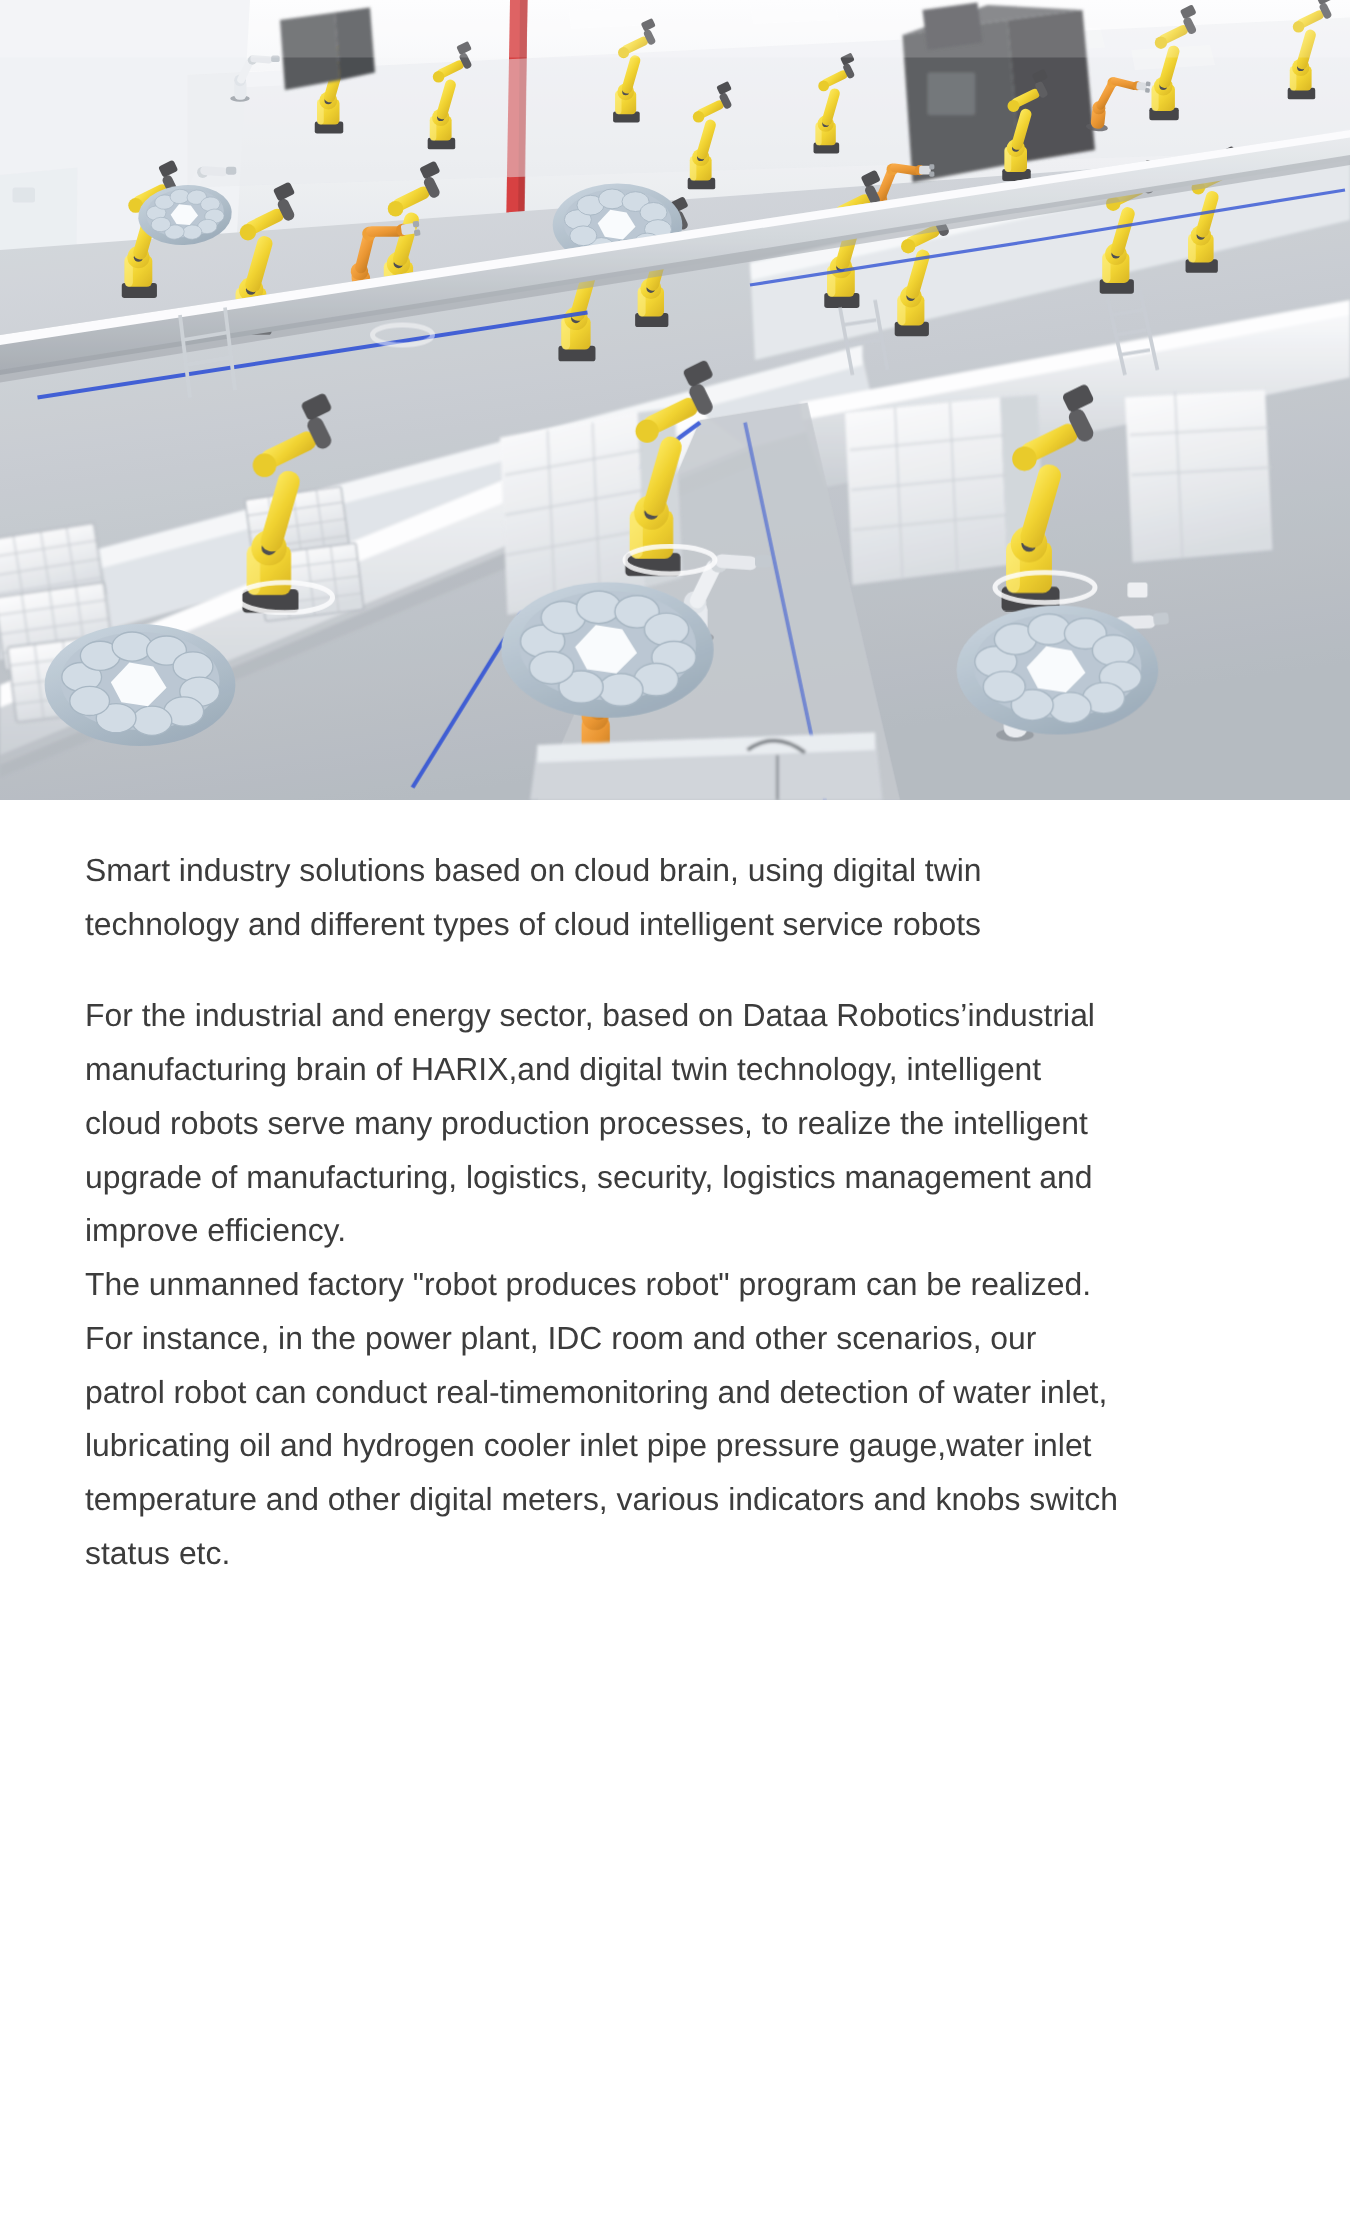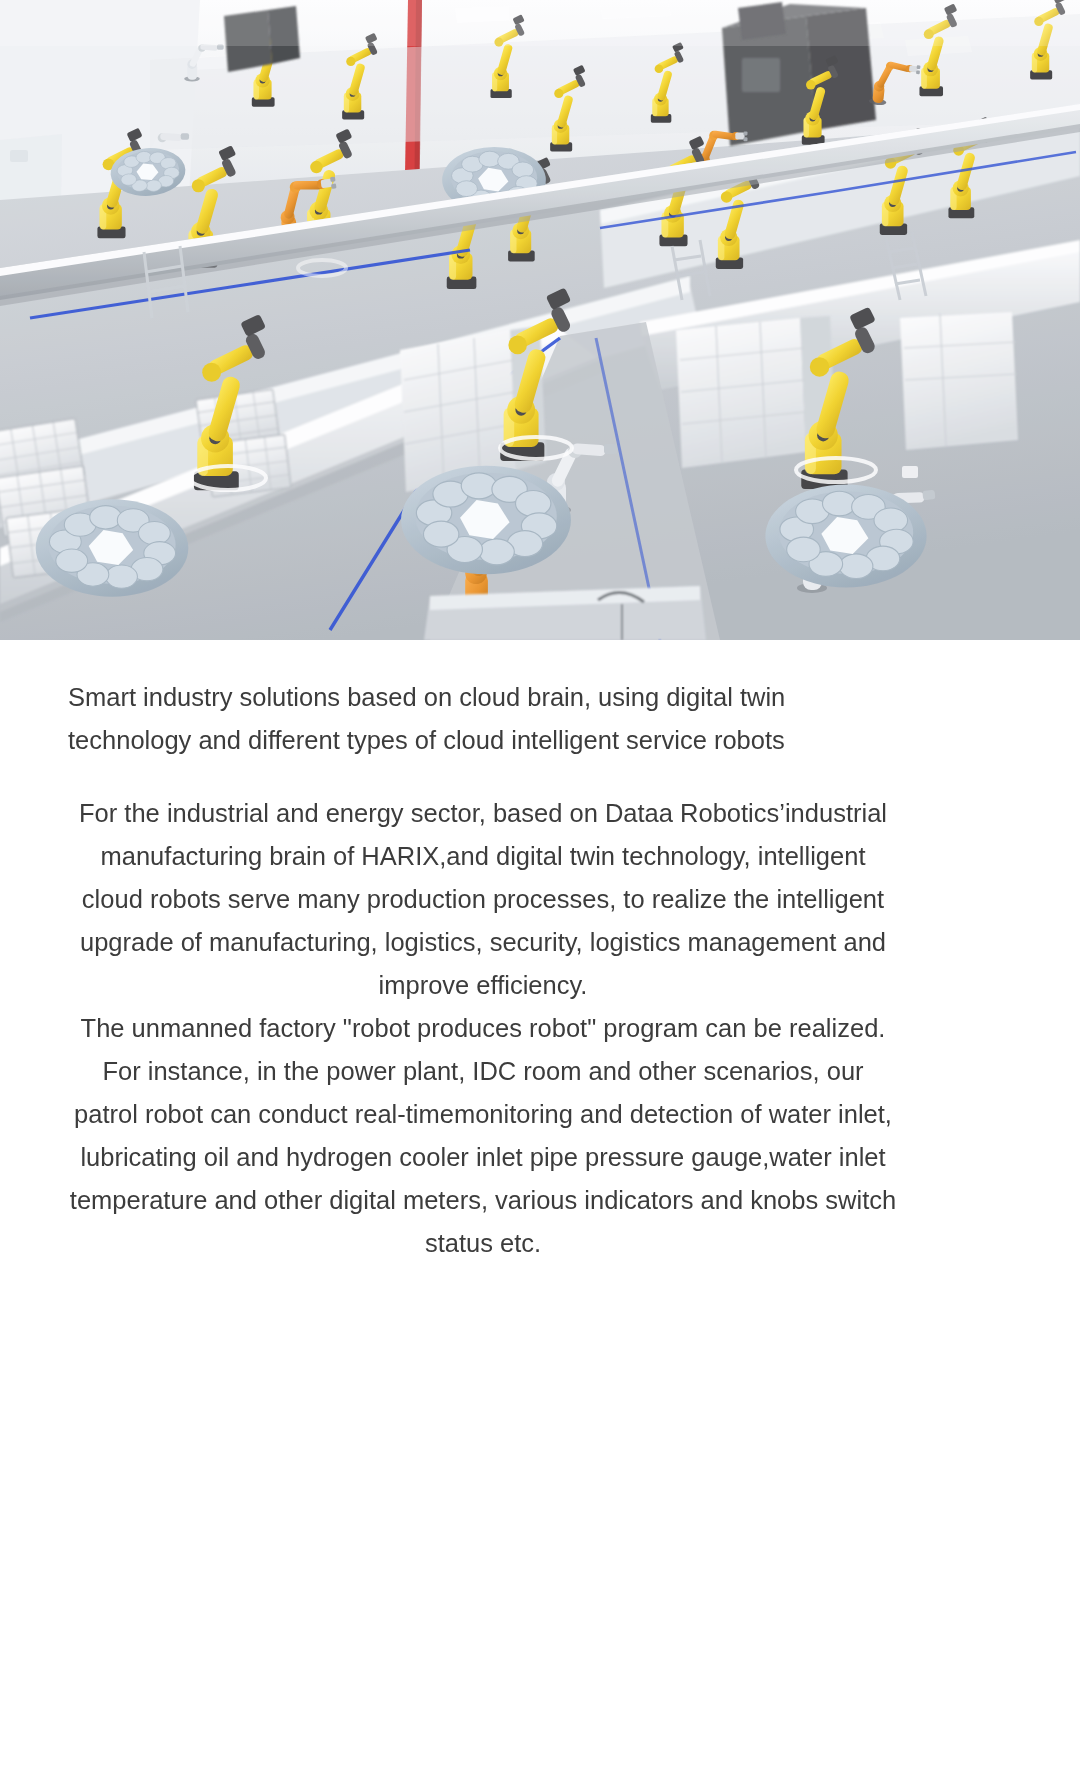--- a/index.html
+++ b/index.html
@@ -53,21 +53,21 @@
     line-height: 43px;
     color: #3c3c3c;
   }
   .body-block {
     margin: 30px 0 0 0;
     width: 830px;
     font-size: 25.5px;
     line-height: 43px;
     color: #3c3c3c;
   }
-  .body-block p { margin: 0; text-align: center; }
+  .body-block p { margin: 0; }
 
   .tail-space { height: 150px; }
 </style>
 </head>
 <body>
 
 <div class="page">
 
   <div class="hero">
     <svg viewBox="0 0 1080 640" preserveAspectRatio="none" aria-hidden="true">

